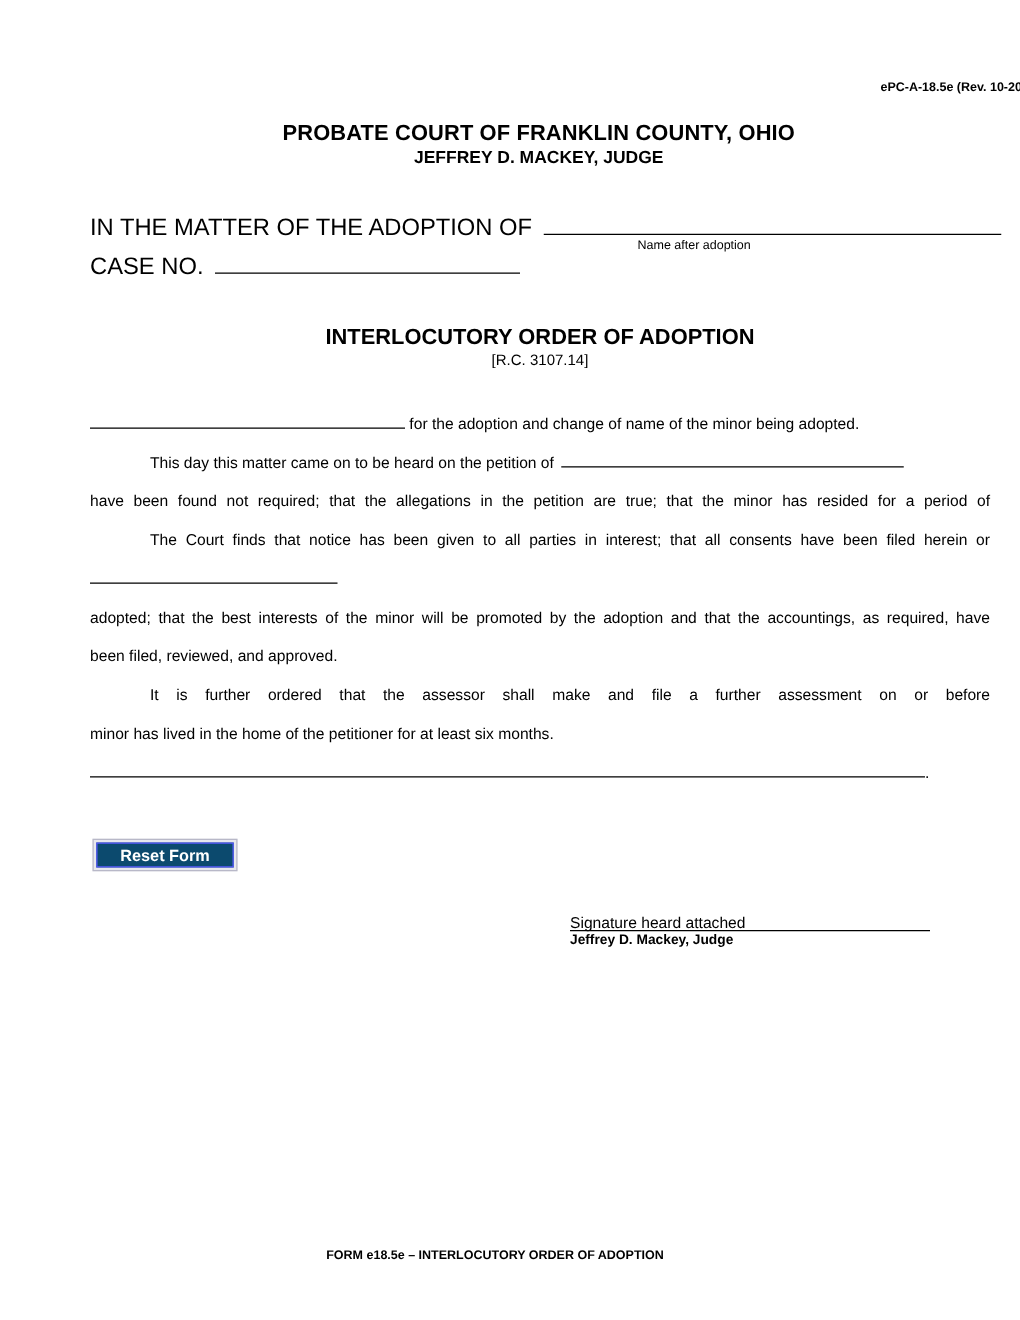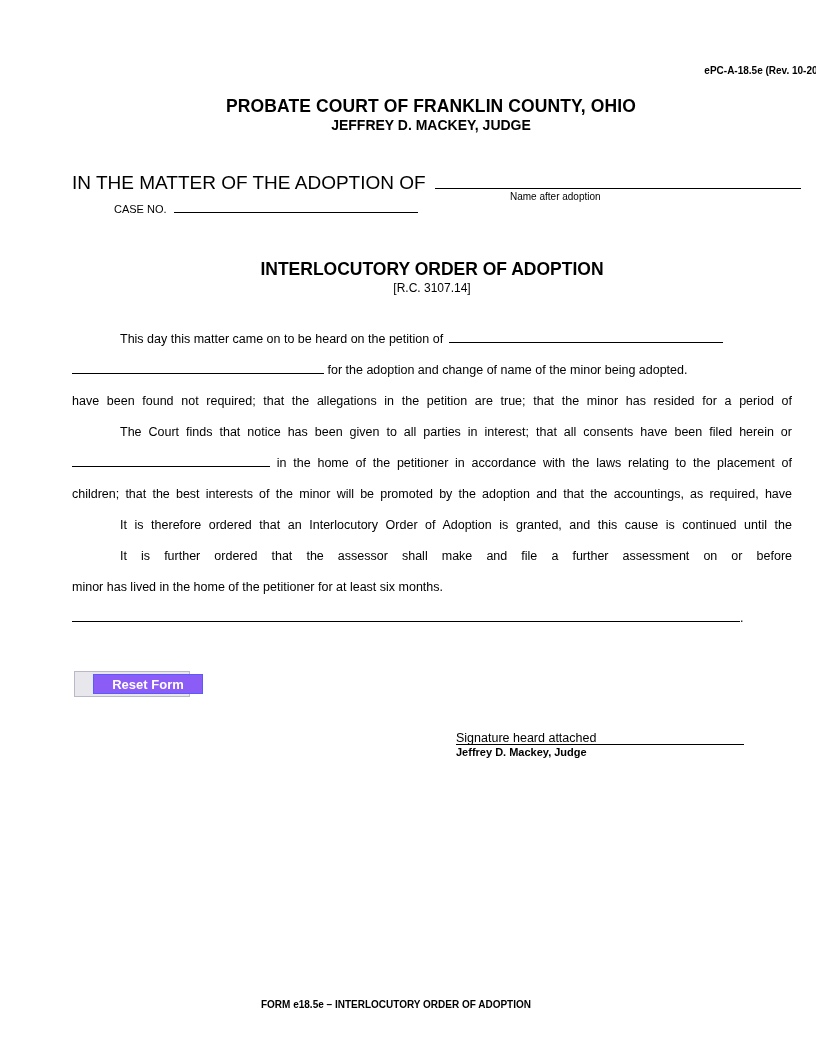--- a/index.html
+++ b/index.html
@@ -7,36 +7,36 @@
     width: 816px; height: 1056px; position: relative; overflow: hidden;
     font-family: "Liberation Sans", sans-serif; color: #000;
   }
   .abs { position: absolute; }
   .form-id { left: 16px; width: 816px; top: 65px; text-align: right; font-size: 10px; font-weight: bold; }
   .court { left: 0; width: 862px; top: 96px; text-align: center; font-size: 17.5px; font-weight: bold; letter-spacing: 0.1px; }
   .judge { left: 0; width: 862px; top: 117px; text-align: center; font-size: 14px; font-weight: bold; }
   .matter { left: 72px; top: 172px; font-size: 19px; white-space: nowrap; }
   .line { display: inline-block; border-bottom: 1px solid #000; vertical-align: baseline; height: 1px; }
   .name-after { left: 510px; top: 191px; font-size: 10px; }
-  .caseno { left: 72px; top: 203px; font-size: 11px; white-space: nowrap; margin-left: 42px; }
+  .caseno { left: 72px; top: 203px; font-size: 19px; white-space: nowrap; }
   .title { left: 0; width: 864px; top: 259px; text-align: center; font-size: 17.5px; font-weight: bold; }
   .rc { left: 0; width: 864px; top: 281px; text-align: center; font-size: 12px; }
   .body-text { left: 72px; width: 720px; font-size: 12.5px; line-height: 31px; }
   .para { margin: 0; text-align: justify; text-align-last: left; }
   .indent { padding-left: 48px; }
   .justify-full { text-align: justify; text-align-last: justify; }
   .reset-btn {
     left: 74px; top: 671px; width: 116px; height: 26px;
     background: #e8e8ec; border: 1px solid #b8b8c8; box-sizing: border-box; padding: 2px;
     cursor: pointer;
   }
   .reset-inner {
-    width: 100%; height: 100%; background: #8b5cf6; color: #fff;
+    width: 100%; height: 100%; background: #0c4a6e; color: #fff;
     font-size: 13px; font-weight: bold; text-align: center; line-height: 20px;
-    border: 1px solid #5a5aff; box-sizing: border-box; margin-left: 16px;
+    border: 1px solid #5a5aff; box-sizing: border-box;
   }
   .sig-label { left: 456px; top: 731px; font-size: 12.5px; }
   .sig-line { left: 456px; top: 744px; width: 288px; border-bottom: 1px solid #000; }
   .sig-name { left: 456px; top: 746px; font-size: 11px; font-weight: bold; }
   .footer { left: 0; width: 792px; top: 999px; text-align: center; font-size: 10px; font-weight: bold; }
 </style>
 </head>
 <body>
 
 <div class="abs form-id">ePC-A-18.5e (Rev. 10-2010)</div>
@@ -51,36 +51,35 @@
 
 <div class="abs caseno">
   <span>CASE NO.</span>
   <span class="line" style="width:244px; margin-left:4px;"></span>
 </div>
 
 <div class="abs title">INTERLOCUTORY ORDER OF ADOPTION</div>
 <div class="abs rc">[R.C. 3107.14]</div>
 
 <div class="abs body-text" style="top:324px;">
+  <p class="para">
+    <span class="line" style="width:252px;"></span>
+    <span>for the adoption and change of name of the minor being adopted.</span>
+  </p>
   <p class="para indent">
     <span>This day this matter came on to be heard on the petition of</span>
     <span class="line" style="width:274px; margin-left:2px;"></span>
-  </p>
-  <p class="para">
-    <span class="line" style="width:252px;"></span>
-    <span>for the adoption and change of name of the minor being adopted.</span>
   </p>
   <p class="para justify-full">have been found not required; that the allegations in the petition are true; that the minor has resided for a period of</p>
   <p class="para indent justify-full">The Court finds that notice has been given to all parties in interest; that all consents have been filed herein or</p>
   <p class="para justify-full">
     <span class="line" style="width:198px;"></span>
-    <span>in the home of the petitioner in accordance with the laws relating to the placement of</span>
   </p>
-  <p class="para justify-full">children; that the best interests of the minor will be promoted by the adoption and that the accountings, as required, have</p>
-  <p class="para indent justify-full">It is therefore ordered that an Interlocutory Order of Adoption is granted, and this cause is continued until the</p>
+  <p class="para justify-full">adopted; that the best interests of the minor will be promoted by the adoption and that the accountings, as required, have</p>
+  <p class="para">been filed, reviewed, and approved.</p>
   <p class="para indent justify-full">It is further ordered that the assessor shall make and file a further assessment on or before</p>
   <p class="para">minor has lived in the home of the petitioner for at least six months.</p>
   <p class="para">
     <span class="line" style="width:668px;"></span><span>.</span>
   </p>
 </div>
 
 <div class="abs reset-btn">
   <div class="reset-inner">Reset Form</div>
 </div>

